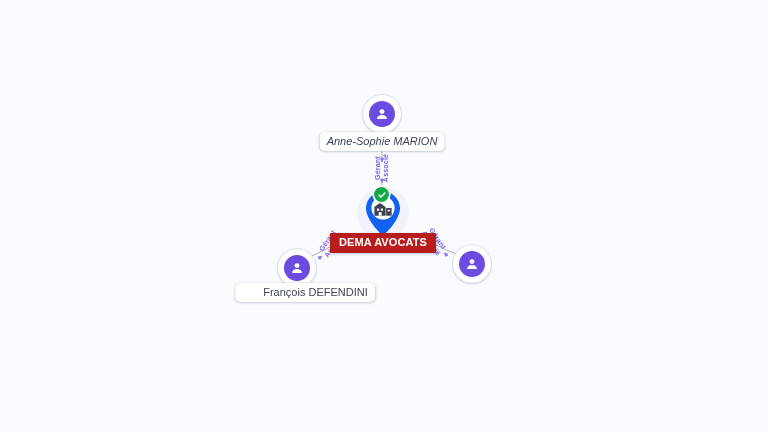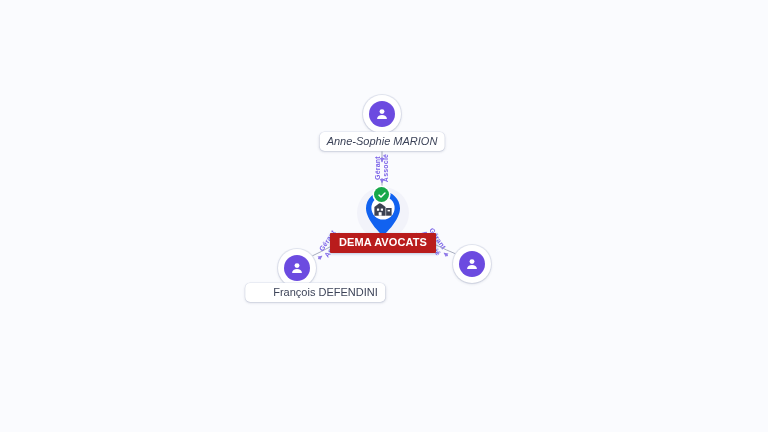--- a/index.html
+++ b/index.html
@@ -153,21 +153,21 @@
   <div class="person" style="left:297px;top:268px;">
     <div class="ring">
       <div class="disc">
         <svg width="16" height="16" viewBox="0 0 24 24" fill="#ffffff">
           <circle cx="12" cy="8.4" r="3.7"></circle>
           <path d="M4.6 19.6c0-4.1 3.4-6.2 7.4-6.2s7.4 2.1 7.4 6.2z"></path>
         </svg>
       </div>
     </div>
   </div>
-  <div class="nlabel" style="left:315px;top:283px;padding-left:28px;">François DEFENDINI</div>
+  <div class="nlabel" style="left:305px;top:283px;padding-left:28px;">François DEFENDINI</div>
 
   <div class="person" style="left:472px;top:264px;">
     <div class="ring">
       <div class="disc">
         <svg width="16" height="16" viewBox="0 0 24 24" fill="#ffffff">
           <circle cx="12" cy="8.4" r="3.7"></circle>
           <path d="M4.6 19.6c0-4.1 3.4-6.2 7.4-6.2s7.4 2.1 7.4 6.2z"></path>
         </svg>
       </div>
     </div>

